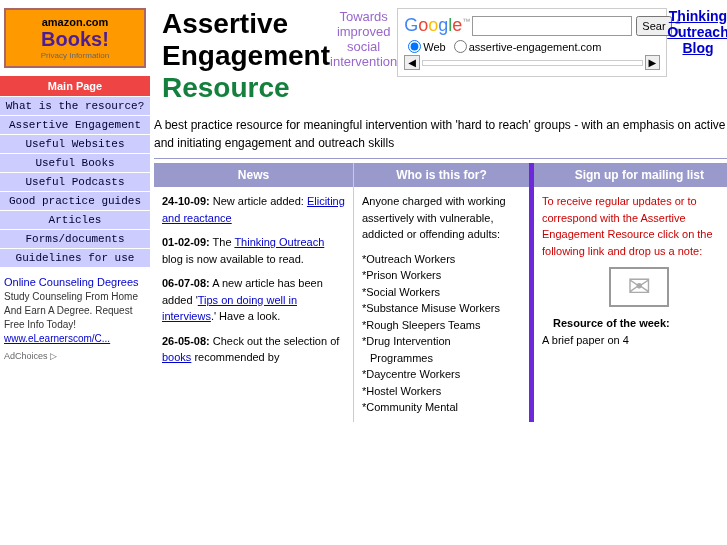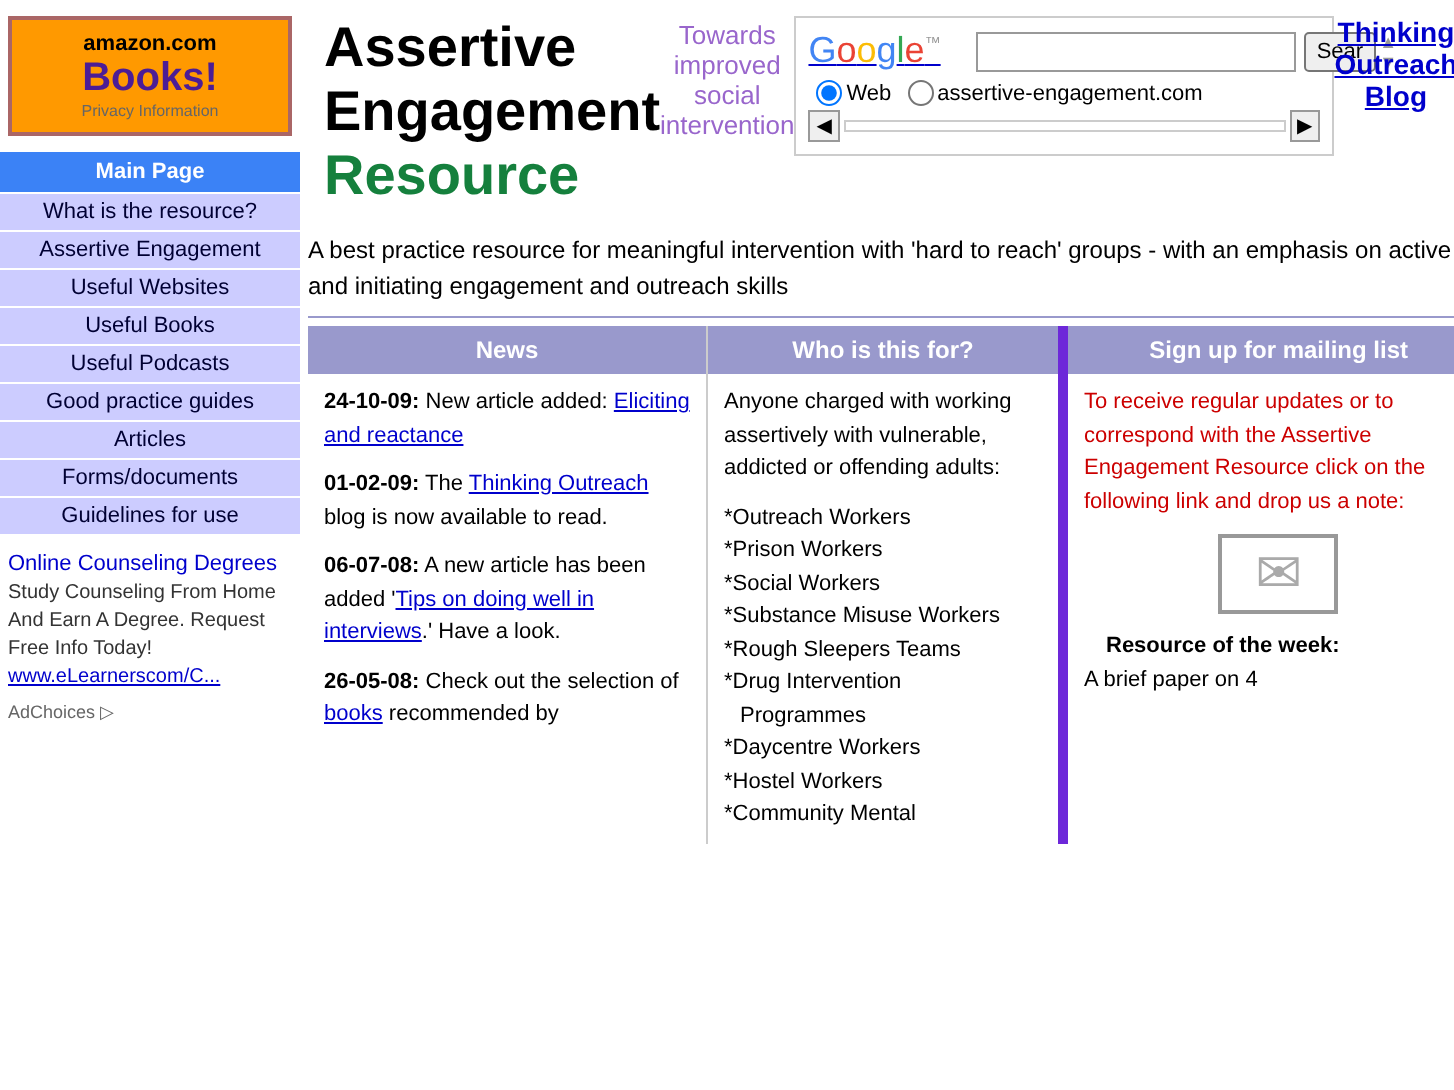--- a/index.html
+++ b/index.html
@@ -15,36 +15,37 @@
       border: 2px solid #a66;
       padding: 6px 8px;
       margin: 8px 4px;
       text-align: center;
     }
     .amazon-box .amazon-text { color: #000; font-size: 11px; font-weight: bold; }
     .amazon-box .books-text { color: #4c1d95; font-size: 20px; font-weight: bold; }
     .amazon-privacy { font-size: 8px; color: #666; }
 
     .nav-main {
-      background: #3b82f6;
+      background: #ef4444;
       color: #fff;
       text-align: center;
       padding: 4px 2px;
       font-size: 11px;
       font-weight: bold;
       cursor: pointer;
     }
     .nav-item {
       background: #ccccff;
       color: #000033;
       text-align: center;
       padding: 3px 2px;
       font-size: 11px;
       border-top: 1px solid #fff;
       cursor: pointer;
+      font-family: Liberation Mono, monospace;
     }
 
     .sidebar-ad {
       margin: 8px 4px;
       font-size: 10px;
       color: #333;
       line-height: 1.4;
     }
     .sidebar-ad .ad-title { font-weight: normal; color: #00c; font-size: 11px; }
     .sidebar-ad .ad-link { color: #00c; text-decoration: underline; }
@@ -58,21 +59,21 @@
 
     .site-title { }
     .site-title .assertive { font-size: 28px; font-weight: bold; color: #000; }
     .site-title .engagement { font-size: 28px; font-weight: bold; color: #000; }
     .site-title .resource { font-size: 28px; font-weight: bold; color: #15803d; }
 
     .tagline { color: #9966cc; font-size: 13px; text-align: center; margin-bottom: 8px; }
 
     .google-box { border: 1px solid #ccc; padding: 6px; width: 270px; }
     .google-row { display: flex; align-items: center; margin-bottom: 4px; }
-    .google-logo { font-size: 18px; color: #00c; margin-right: 18px; text-decoration: underline; }
+    .google-logo { font-size: 18px; color: #00c; margin-right: 2px; }
     .google-logo span.g { color: #4285F4; }
     .google-logo span.o1 { color: #EA4335; }
     .google-logo span.o2 { color: #FBBC05; }
     .google-logo span.g2 { color: #4285F4; }
     .google-logo span.l { color: #34A853; }
     .google-logo span.e { color: #EA4335; }
     .google-input { border: 1px solid #999; font-size: 12px; padding: 2px; width: 160px; }
     .google-search-btn { font-size: 11px; padding: 2px 4px; margin-left: 4px; }
     .google-radio-row { display: flex; align-items: center; font-size: 11px; margin-left: 4px; }
     .google-radio-row input { margin-right: 2px; }

